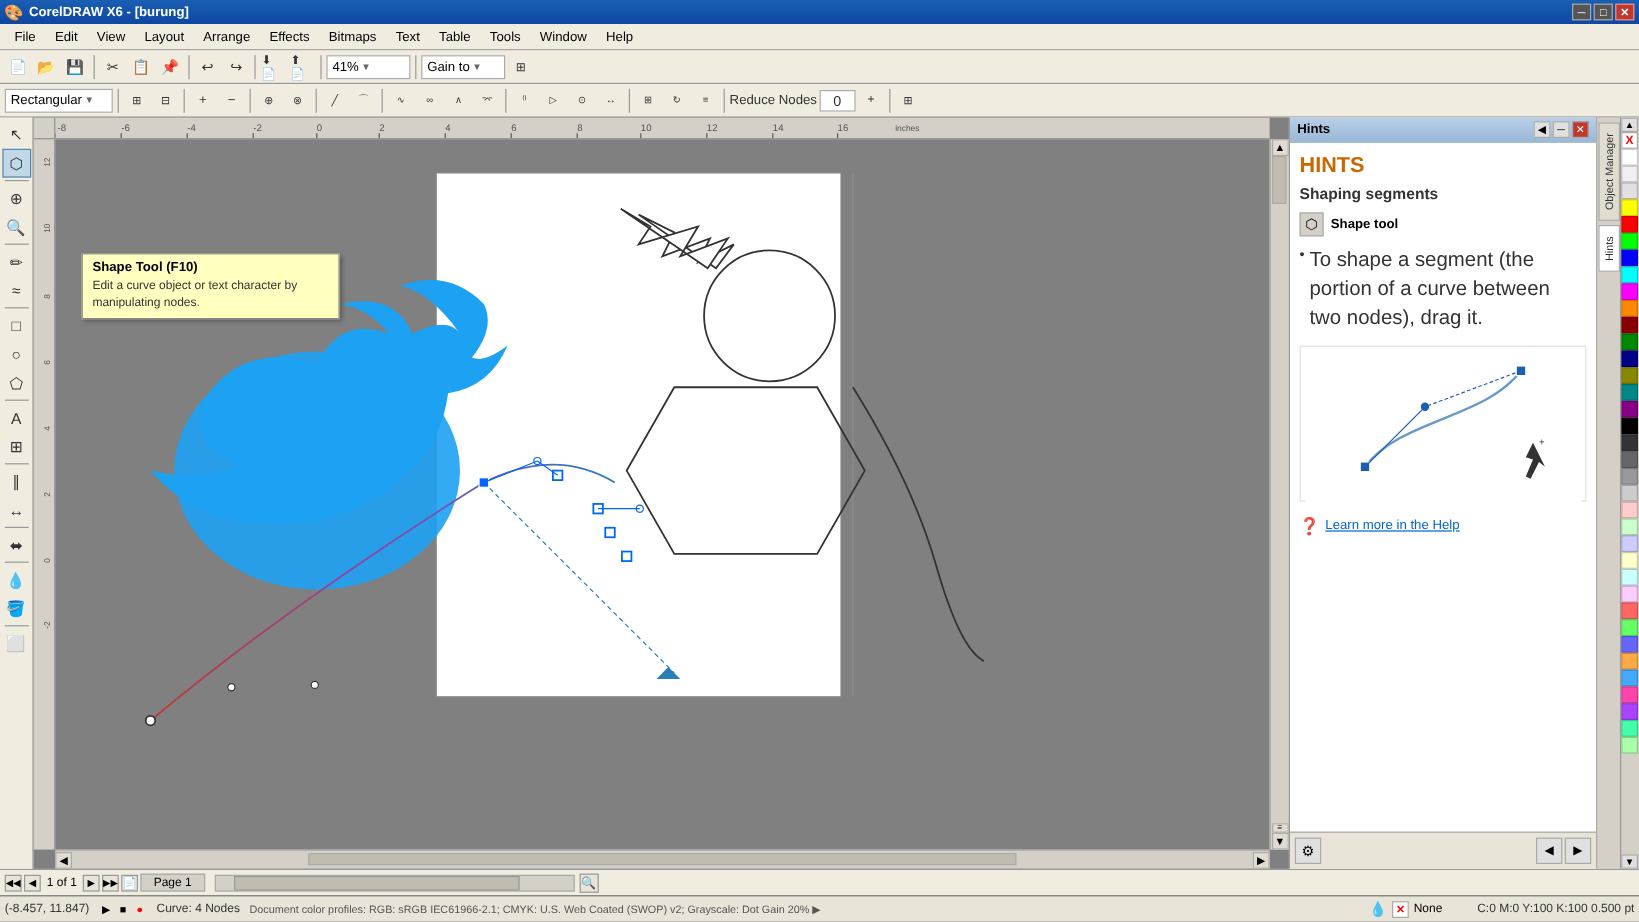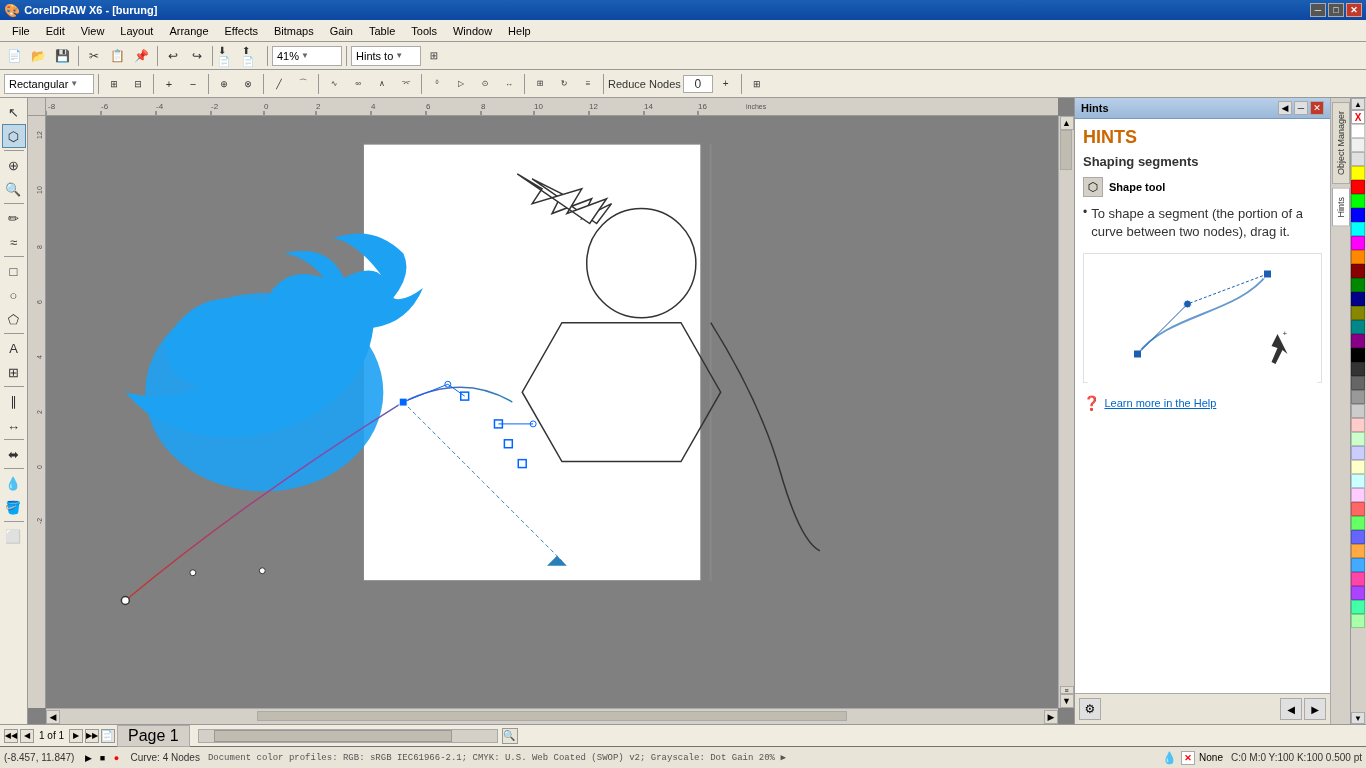--- a/index.html
+++ b/index.html
@@ -164,21 +164,21 @@
 </div>
 
 <div id="menu-bar">
 <div class="menu-item">File</div>
     <div class="menu-item">Edit</div>
     <div class="menu-item">View</div>
     <div class="menu-item">Layout</div>
     <div class="menu-item">Arrange</div>
     <div class="menu-item">Effects</div>
     <div class="menu-item">Bitmaps</div>
-    <div class="menu-item">Gain</div>
+    <div class="menu-item">Text</div>
     <div class="menu-item">Table</div>
     <div class="menu-item">Tools</div>
     <div class="menu-item">Window</div>
     <div class="menu-item">Help</div>
   </div>
 
 <div id="toolbar">
   <div class="tb-btn" title="New">📄</div>
   <div class="tb-btn" title="Open">📂</div>
   <div class="tb-btn" title="Save">💾</div>
@@ -192,21 +192,21 @@
   <div class="tb-separator"></div>
   <div class="tb-btn" style="font-size:10px;">⬇📄</div>
   <div class="tb-btn" style="font-size:10px;">⬆📄</div>
   <div class="tb-separator"></div>
   <div class="dropdown-box" style="width:70px;">
     <span>41%</span>
     <span class="dropdown-arrow">▼</span>
   </div>
   <div class="tb-separator"></div>
   <div class="dropdown-box" style="width:70px;">
-    <span>Hints to</span>
+    <span>Gain to</span>
     <span class="dropdown-arrow">▼</span>
   </div>
   <div class="tb-btn" style="font-size:10px;">⊞</div>
 </div>
 
 <div id="node-toolbar">
   <div class="dropdown-box" style="width:90px;">
     <span>Rectangular</span>
     <span class="dropdown-arrow">▼</span>
   </div>
@@ -377,20 +377,24 @@
         <line x1="422" y1="274" x2="405" y2="262" stroke="#0066ff" stroke-width="1"></line>
         <line x1="456" y1="302" x2="491" y2="302" stroke="#0066ff" stroke-width="1"></line>
 
         <polygon points="515,435 525,445 505,445" fill="#2980b9"></polygon>
 
         <circle cx="80" cy="480" r="4" fill="white" stroke="#333" stroke-width="1.5"></circle>
         <circle cx="148" cy="452" r="3" fill="white" stroke="#333" stroke-width="1"></circle>
         <circle cx="218" cy="450" r="3" fill="white" stroke="#333" stroke-width="1"></circle>
       </svg>
 
+      <div id="shape-tooltip" style="position:absolute; top:95px; left:22px; background:#ffffc0; border:1px solid #888; padding:5px 8px; z-index:100; font-size:11px; box-shadow:2px 2px 4px rgba(0,0,0,0.3); width:215px;">
+        <div class="tooltip-title" style="font-weight:bold; margin-bottom:3px;">Shape Tool (F10)</div>
+        <div class="tooltip-desc" style="color:#333; font-size:10px; line-height:1.4;">Edit a curve object or text character by manipulating nodes.</div>
+      </div>
     </div>
 
     <div style="position:absolute; right:0; top:18px; width:16px; bottom:16px; background:#d4d0c8; border-left:1px solid #aaa; display:flex; flex-direction:column; align-items:center;">
       <div style="width:14px; height:14px; background:#e0dcd0; border:1px solid #aaa; display:flex; align-items:center; justify-content:center; cursor:pointer; font-size:9px;">▲</div>
       <div style="flex:1; width:14px; background:#d4d0c8; position:relative;">
         <div style="position:absolute; top:0; width:12px; height:40px; background:#c0bcb0; border:1px solid #aaa; cursor:pointer;"></div>
       </div>
       <div style="width:14px; height:8px; background:#e0dcd0; border:1px solid #aaa; cursor:pointer; font-size:7px; display:flex; align-items:center; justify-content:center;">≡</div>
       <div style="width:14px; height:14px; background:#e0dcd0; border:1px solid #aaa; display:flex; align-items:center; justify-content:center; cursor:pointer; font-size:9px;">▼</div>
     </div>
@@ -420,21 +424,21 @@
       <div style="font-size:18px; font-weight:bold; color:#cc6600; margin-bottom:6px; display:flex; align-items:center; justify-content:space-between;">HINTS</div>
       <div style="font-size:13px; font-weight:bold; color:#333; margin-bottom:8px;">Shaping segments</div>
 
       <div style="display:flex; align-items:center; gap:6px; margin-bottom:8px;">
         <div style="width:20px; height:20px; background:#d4d0c8; border:1px solid #aaa; display:flex; align-items:center; justify-content:center; font-size:12px;">⬡</div>
         <span style="font-size:11px; font-weight:bold;">Shape tool</span>
       </div>
 
       <div style="display:flex; gap:4px; margin-bottom:12px;">
         <span style="color:#333; font-size:12px;">•</span>
-        <span style="font-size:13px; color:#333; line-height:1.4;">To shape a segment (the portion of a curve between two nodes), drag it.</span>
+        <span style="font-size:17px; color:#333; line-height:1.4;">To shape a segment (the portion of a curve between two nodes), drag it.</span>
       </div>
 
       <div style="width:100%; height:130px; margin-bottom:8px; background:white; position:relative; border:1px solid #e0e0e0;">
         <svg width="100%" height="130" viewBox="0 0 230 130">
 
           <rect width="230" height="130" fill="white"></rect>
 
           <path d="M50,100 C80,60 150,60 180,20" fill="none" stroke="#6699cc" stroke-width="2"></path>
 
           <rect x="46" y="96" width="8" height="8" fill="#1a5fb4" stroke="white" stroke-width="1"></rect>
@@ -517,41 +521,41 @@
 
 <div style="width:100%; height:22px; background:#f0ece0; display:flex; align-items:center; padding:0 4px; border-top:1px solid #999; font-size:10px; gap:4px;">
 
   <div style="display:flex; align-items:center; gap:2px; margin-right:4px;">
     <div style="width:14px; height:14px; border:1px solid #999; background:#e8e4d8; display:flex; align-items:center; justify-content:center; cursor:pointer; font-size:8px;">◀◀</div>
     <div style="width:14px; height:14px; border:1px solid #999; background:#e8e4d8; display:flex; align-items:center; justify-content:center; cursor:pointer; font-size:8px;">◀</div>
     <span style="font-size:10px; padding: 0 3px;">1 of 1</span>
     <div style="width:14px; height:14px; border:1px solid #999; background:#e8e4d8; display:flex; align-items:center; justify-content:center; cursor:pointer; font-size:8px;">▶</div>
     <div style="width:14px; height:14px; border:1px solid #999; background:#e8e4d8; display:flex; align-items:center; justify-content:center; cursor:pointer; font-size:8px;">▶▶</div>
     <div style="width:14px; height:14px; border:1px solid #999; background:#e8e4d8; display:flex; align-items:center; justify-content:center; cursor:pointer; font-size:10px;">📄</div>
-    <div style="padding:1px 10px; background:#d4d0c8; border:1px solid #aaa; font-size:16px; cursor:pointer;">Page 1</div>
+    <div style="padding:1px 10px; background:#d4d0c8; border:1px solid #aaa; font-size:10px; cursor:pointer;">Page 1</div>
   </div>
 
 
   <div style="width:300px; height:14px; background:#d4d0c8; border:1px solid #aaa; position:relative;">
     <div style="position:absolute; left:5%; width:80%; height:12px; background:#c0bcb0; border:1px solid #999; cursor:pointer;"></div>
   </div>
   <div style="width:16px; height:16px; border:1px solid #999; background:#e8e4d8; display:flex; align-items:center; justify-content:center; cursor:pointer; font-size:10px;">🔍</div>
 </div>
 
 <div style="width:100%; height:22px; background:#e8e4d8; display:flex; align-items:center; padding:0 4px; border-top:1px solid #737373; font-size:10px; gap:8px;">
   <span style="font-size:10px; color:#333;">(-8.457, 11.847)</span>
   <div style="display:flex; gap:2px; align-items:center;">
     <div style="width:12px; height:12px; display:flex; align-items:center; justify-content:center; cursor:pointer; font-size:9px;">▶</div>
     <div style="width:12px; height:12px; display:flex; align-items:center; justify-content:center; cursor:pointer; font-size:9px;">■</div>
     <div style="width:12px; height:12px; display:flex; align-items:center; justify-content:center; cursor:pointer; font-size:9px; color:red;">●</div>
   </div>
   <span style="font-size:10px; color:#333;">Curve: 4 Nodes</span>
-  <span style="font-size:9px; color:#555; flex:1; overflow:hidden; text-overflow:ellipsis; white-space:nowrap;font-family:Liberation Mono, monospace;">Document color profiles: RGB: sRGB IEC61966-2.1; CMYK: U.S. Web Coated (SWOP) v2; Grayscale: Dot Gain 20% ▶</span>
+  <span style="font-size:9px; color:#555; flex:1; overflow:hidden; text-overflow:ellipsis; white-space:nowrap;">Document color profiles: RGB: sRGB IEC61966-2.1; CMYK: U.S. Web Coated (SWOP) v2; Grayscale: Dot Gain 20% ▶</span>
 
   <div style="display:flex; align-items:center; gap:4px; margin-left:auto;">
     <div style="font-size:12px;">💧</div>
     <div style="width:14px; height:14px; background:white; border:1px solid #aaa; position:relative; cursor:pointer;">
       <div style="position:absolute; top:0; left:0; right:0; bottom:0; display:flex; align-items:center; justify-content:center; font-size:9px; color:red; font-weight:bold;">✕</div>
     </div>
     <span style="font-size:10px;">None</span>
-    <span style="font-size:10px; color:#333; margin-left:4px;">C:0 M:0 Y:100 K:100  0.500 pt</span>
+    <span style="font-size:10px; color:#333; margin-left:25px;">C:0 M:0 Y:100 K:100  0.500 pt</span>
   </div>
 </div>
 
 </body></html>

